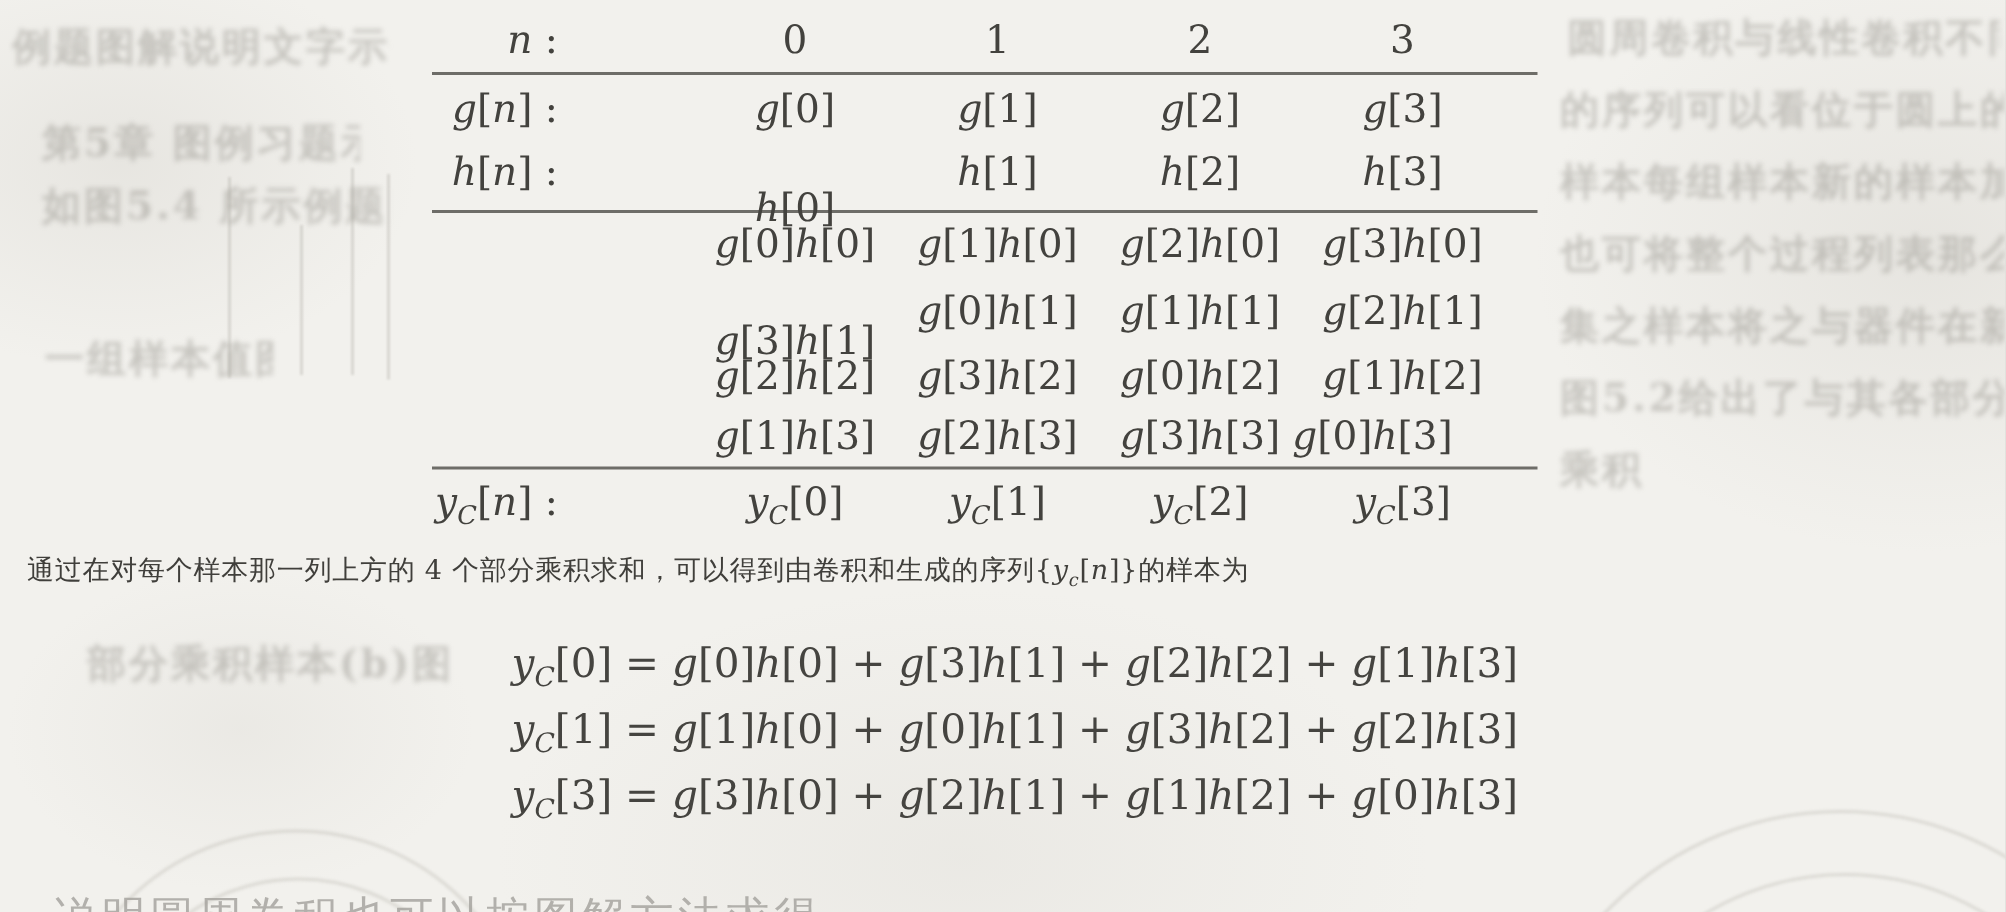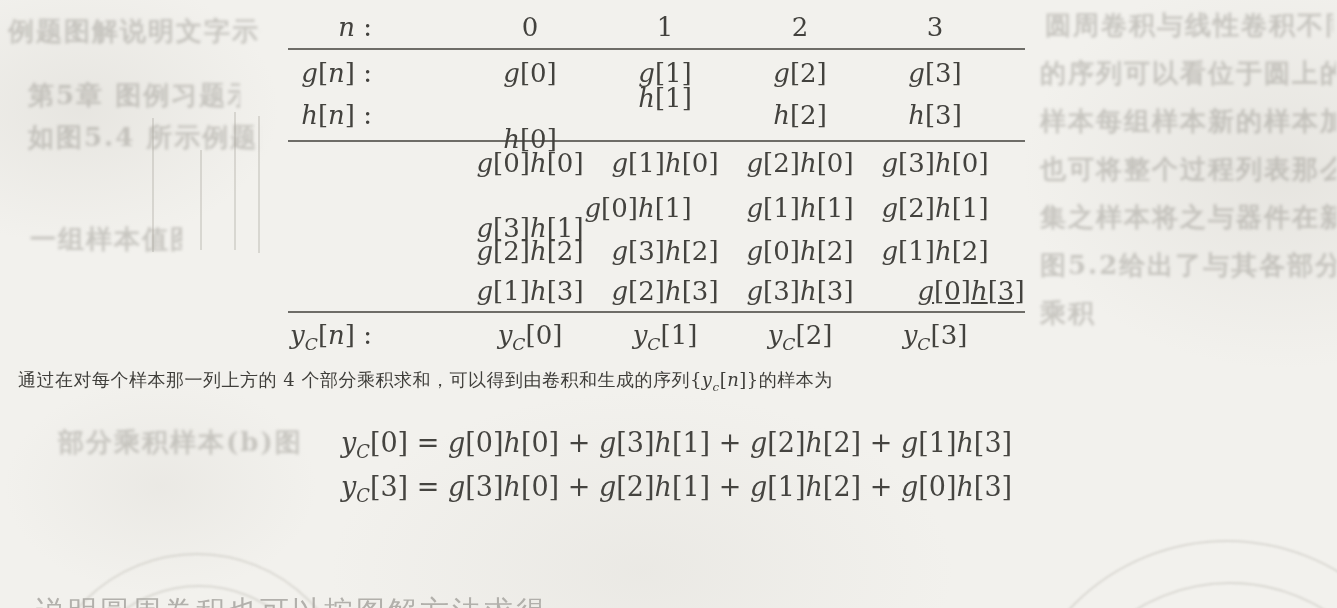--- a/index.html
+++ b/index.html
@@ -105,48 +105,49 @@
       <div class="t-cell" style="top: 12px; left: 598px;">1</div>
       <div class="t-cell" style="top: 12px; left: 733px;">2</div>
       <div class="t-cell" style="top: 12px; left: 868px;">3</div>
       <div class="t-label" style="top: 58px;"><i>g</i>[<i>n</i>] :</div>
       <div class="t-cell" style="top: 58px; left: 463px;"><i>g</i>[0]</div>
       <div class="t-cell" style="top: 58px; left: 598px;"><i>g</i>[1]</div>
       <div class="t-cell" style="top: 58px; left: 733px;"><i>g</i>[2]</div>
       <div class="t-cell" style="top: 58px; left: 868px;"><i>g</i>[3]</div>
       <div class="t-label" style="top: 100px;"><i>h</i>[<i>n</i>] :</div>
       <div class="t-cell" style="top: 100px; left: 463px; margin-top: 24px;"><i>h</i>[0]</div>
-      <div class="t-cell" style="top: 83px; left: 598px; text-align: center;"><i>h</i>[1]</div>
+      <div class="t-cell" style="top: 100px; left: 598px; text-align: center;"><i>h</i>[1]</div>
       <div class="t-cell" style="top: 100px; left: 733px;"><i>h</i>[2]</div>
       <div class="t-cell" style="top: 100px; left: 868px;"><i>h</i>[3]</div>
       <div class="t-cell" style="top: 148px; left: 463px;"><i>g</i>[0]<i>h</i>[0]</div>
       <div class="t-cell" style="top: 148px; left: 598px;"><i>g</i>[1]<i>h</i>[0]</div>
       <div class="t-cell" style="top: 148px; left: 733px;"><i>g</i>[2]<i>h</i>[0]</div>
       <div class="t-cell" style="top: 148px; left: 868px;"><i>g</i>[3]<i>h</i>[0]</div>
       <div class="t-cell" style="top: 193px; left: 463px; margin-top: 20px;"><i>g</i>[3]<i>h</i>[1]</div>
-      <div class="t-cell" style="top: 193px; left: 571px;"><i>g</i>[0]<i>h</i>[1]</div>
+      <div class="t-cell" style="top: 193px; left: 598px;"><i>g</i>[0]<i>h</i>[1]</div>
       <div class="t-cell" style="top: 193px; left: 733px;"><i>g</i>[1]<i>h</i>[1]</div>
       <div class="t-cell" style="top: 193px; left: 868px;"><i>g</i>[2]<i>h</i>[1]</div>
       <div class="t-cell" style="top: 236px; left: 463px;"><i>g</i>[2]<i>h</i>[2]</div>
       <div class="t-cell" style="top: 236px; left: 598px; text-align: center;"><i>g</i>[3]<i>h</i>[2]</div>
       <div class="t-cell" style="top: 236px; left: 733px;"><i>g</i>[0]<i>h</i>[2]</div>
       <div class="t-cell" style="top: 236px; left: 868px;"><i>g</i>[1]<i>h</i>[2]</div>
       <div class="t-cell" style="top: 276px; left: 463px;"><i>g</i>[1]<i>h</i>[3]</div>
       <div class="t-cell" style="top: 276px; left: 598px;"><i>g</i>[2]<i>h</i>[3]</div>
       <div class="t-cell" style="top: 276px; left: 733px;"><i>g</i>[3]<i>h</i>[3]</div>
-      <div class="t-cell" style="top: 276px; left: 904px; text-decoration: underline;"><i>g</i>[0]<i>h</i>[3]</div>
+      <div class="t-cell" style="top: 276px; left: 848px;"><i>g</i>[0]<i>h</i>[3]</div>
       <div class="t-label" style="top: 320px;"><i>y</i><sub class="msub"><i>C</i></sub>[<i>n</i>] :</div>
       <div class="t-cell" style="top: 320px; left: 463px;"><i>y</i><sub class="msub"><i>C</i></sub>[0]</div>
       <div class="t-cell" style="top: 320px; left: 598px;"><i>y</i><sub class="msub"><i>C</i></sub>[1]</div>
       <div class="t-cell" style="top: 320px; left: 733px;"><i>y</i><sub class="msub"><i>C</i></sub>[2]</div>
       <div class="t-cell" style="top: 320px; left: 868px;"><i>y</i><sub class="msub"><i>C</i></sub>[3]</div>
     </div>
 
   <div class="para">通过在对每个样本那一列上方的 4 个部分乘积求和，可以得到由卷积和生成的序列{<i>y</i><sub class="msub"><i>c</i></sub>[<i>n</i>]}的样本为</div>
 
   <div class="eqs" id="equations">
       <div class="eq-line"><i>y</i><sub class="msub"><i>C</i></sub>[0] = <i>g</i>[0]<i>h</i>[0] + <i>g</i>[3]<i>h</i>[1] + <i>g</i>[2]<i>h</i>[2] + <i>g</i>[1]<i>h</i>[3]</div>
+      <div class="eq-line"><i>y</i><sub class="msub"><i>C</i></sub>[1] = <i>g</i>[1]<i>h</i>[0] + <i>g</i>[0]<i>h</i>[1] + <i>g</i>[3]<i>h</i>[2] + <i>g</i>[2]<i>h</i>[3]</div>
       <div class="eq-line"><i>y</i><sub class="msub"><i>C</i></sub>[3] = <i>g</i>[3]<i>h</i>[0] + <i>g</i>[2]<i>h</i>[1] + <i>g</i>[1]<i>h</i>[2] + <i>g</i>[0]<i>h</i>[3]</div>
     </div>
 
   <div class="cutline">说明圆周卷积也可以按图解方法求得</div>
 
 </div>
 
 </body></html>

